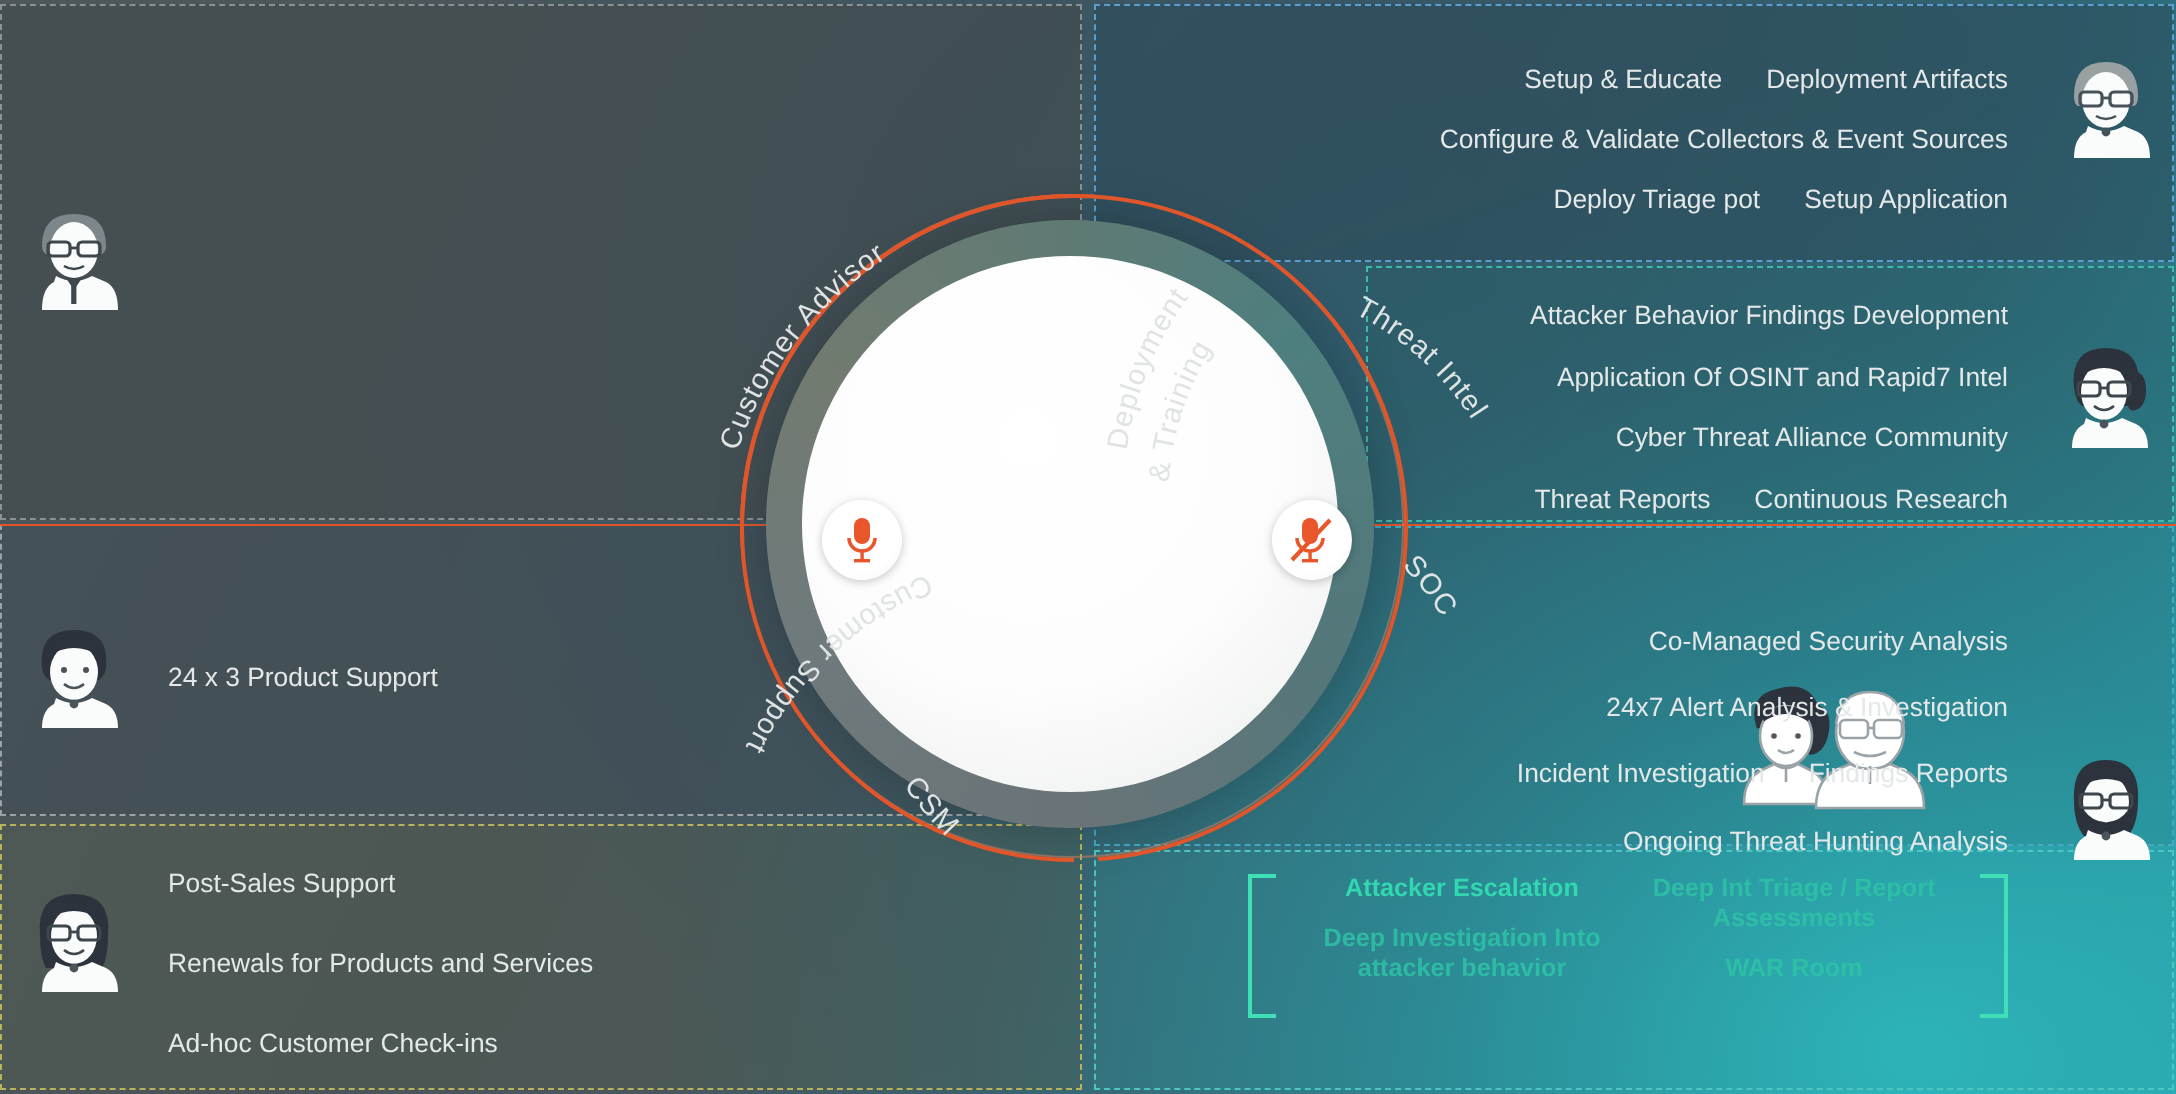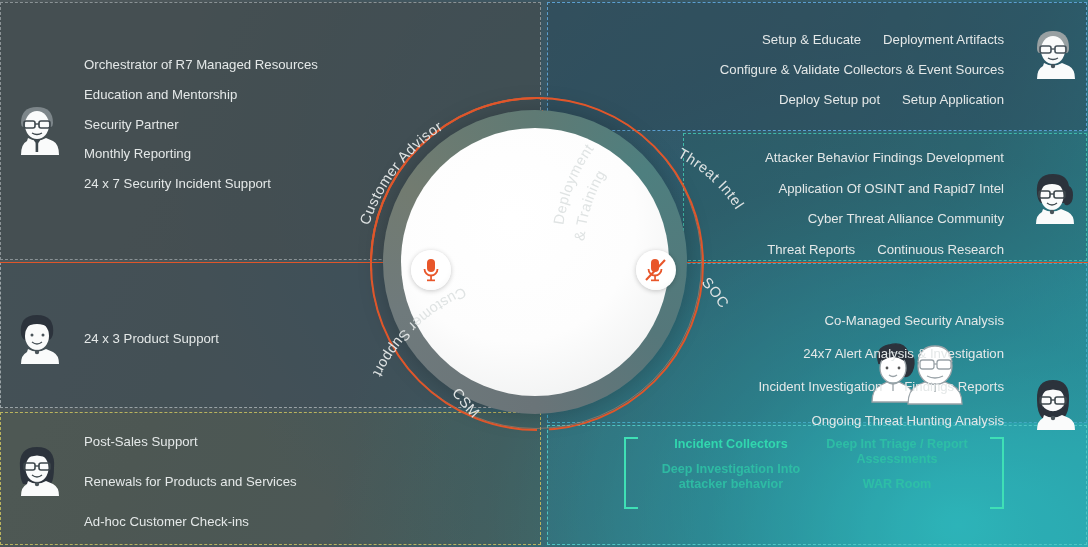--- a/index.html
+++ b/index.html
@@ -191,27 +191,20 @@
     <path d="M7 20 q0 -16 16 -16 q16 0 16 16 q0 3 -2 4 l-28 0 q-2 -1 -2 -4z" fill="#7d868a"></path>
     <ellipse cx="23" cy="22" rx="12" ry="14" fill="#fafbfb"></ellipse>
     <rect x="10" y="18" width="11" height="7" rx="2" fill="none" stroke="#3d474c" stroke-width="1.6"></rect>
     <rect x="25" y="18" width="11" height="7" rx="2" fill="none" stroke="#3d474c" stroke-width="1.6"></rect>
     <path d="M21 21 h4" stroke="#3d474c" stroke-width="1.4"></path>
     <path d="M18 30 q5 3 10 0" stroke="#3d474c" stroke-width="1.3" fill="none"></path>
     <path d="M14 35 q9 5 18 0 l7 3 q6 3 6 14 l-38 0 q0 -11 6 -14z" fill="#fafbfb"></path>
     <path d="M19 36 l4 6 l4 -6" fill="#3d474c"></path>
     <rect x="21.6" y="40" width="2.6" height="9" fill="#3d474c"></rect>
   </svg>
-  <div class="col" style="left:84px;top:58px;gap:16.6px;">
-    <div class="line">Orchestrator of R7 Managed Resources</div>
-    <div class="line">Education and Mentorship</div>
-    <div class="line">Security Partner</div>
-    <div class="line">Monthly Reporting</div>
-    <div class="line">24 x 7 Security Incident Support</div>
-  </div>
 
   <svg class="av" style="left:14px;top:312px;" viewBox="0 0 46 52">
     <path d="M7 22 q-2 -19 16 -19 q18 0 16 19 q-1 5 -4 6 l-24 0 q-3 -1 -4 -6z" fill="#2c333c"></path>
     <ellipse cx="23" cy="24" rx="12" ry="14" fill="#fafbfb"></ellipse>
     <path d="M10 16 q13 -8 26 0 q1 -12 -13 -12 q-14 0 -13 12z" fill="#2c333c"></path>
     <circle cx="18" cy="23" r="1.5" fill="#4a545a"></circle>
     <circle cx="29" cy="23" r="1.5" fill="#4a545a"></circle>
     <path d="M18 30 q5 4 10 0" stroke="#4a545a" stroke-width="1.3" fill="none"></path>
     <path d="M14 37 q9 5 18 0 l7 3 q6 3 6 12 l-38 0 q0 -9 6 -12z" fill="#fafbfb"></path>
     <circle cx="23" cy="40" r="2.2" fill="#4a545a"></circle>
@@ -247,21 +240,21 @@
     <path d="M14 36 q9 5 18 0 l7 3 q6 3 6 13 l-38 0 q0 -10 6 -13z" fill="#fafbfb"></path>
     <circle cx="23" cy="39" r="2.2" fill="#46525a"></circle>
   </svg>
   <div class="col" style="right:84px;top:33px;align-items:flex-end;gap:17px;margin-left:30px;">
     <div class="row2">
       <span class="line">Setup &amp; Educate</span>
       <span class="line">Deployment Artifacts</span>
     </div>
     <div class="line">Configure &amp; Validate Collectors &amp; Event Sources</div>
     <div class="row2">
-      <span class="line">Deploy Setup pot</span>
+      <span class="line">Deploy Triage pot</span>
       <span class="line">Setup Application</span>
     </div>
   </div>
 
   <svg class="av" style="left:1030px;top:172px;" viewBox="0 0 46 52">
     <path d="M7 22 q-2 -20 16 -20 q14 0 16 12 q4 2 4 9 q0 8 -5 10 q-3 1 -4 -2 l-23 0 q-3 -2 -4 -9z" fill="#2c333c"></path>
     <ellipse cx="22" cy="24" rx="11.5" ry="14" fill="#fafbfb"></ellipse>
     <path d="M10 16 q12 -8 24 0 q1 -12 -12 -12 q-13 0 -12 12z" fill="#2c333c"></path>
     <rect x="9" y="19" width="11" height="7" rx="2" fill="none" stroke="#3d474c" stroke-width="1.6"></rect>
     <rect x="24" y="19" width="11" height="7" rx="2" fill="none" stroke="#3d474c" stroke-width="1.6"></rect>
@@ -300,21 +293,21 @@
       <span class="line">Findings Reports</span>
     </div>
     <div class="line">Ongoing Threat Hunting Analysis</div>
   </div>
 
   <div class="brk">
     <div class="bar l"></div>
     <div class="bar r"></div>
     <div class="bg">
       <div class="bcol">
-        <div class="bt">Incident Collectors</div>
+        <div class="bt">Attacker Escalation</div>
         <div class="bt dimmer">Deep Investigation Into attacker behavior</div>
       </div>
       <div class="bcol">
         <div class="bt dimmer">Deep Int Triage / Report Assessments</div>
         <div class="bt dimmer">WAR Room</div>
       </div>
     </div>
   </div>
 
 </div>

